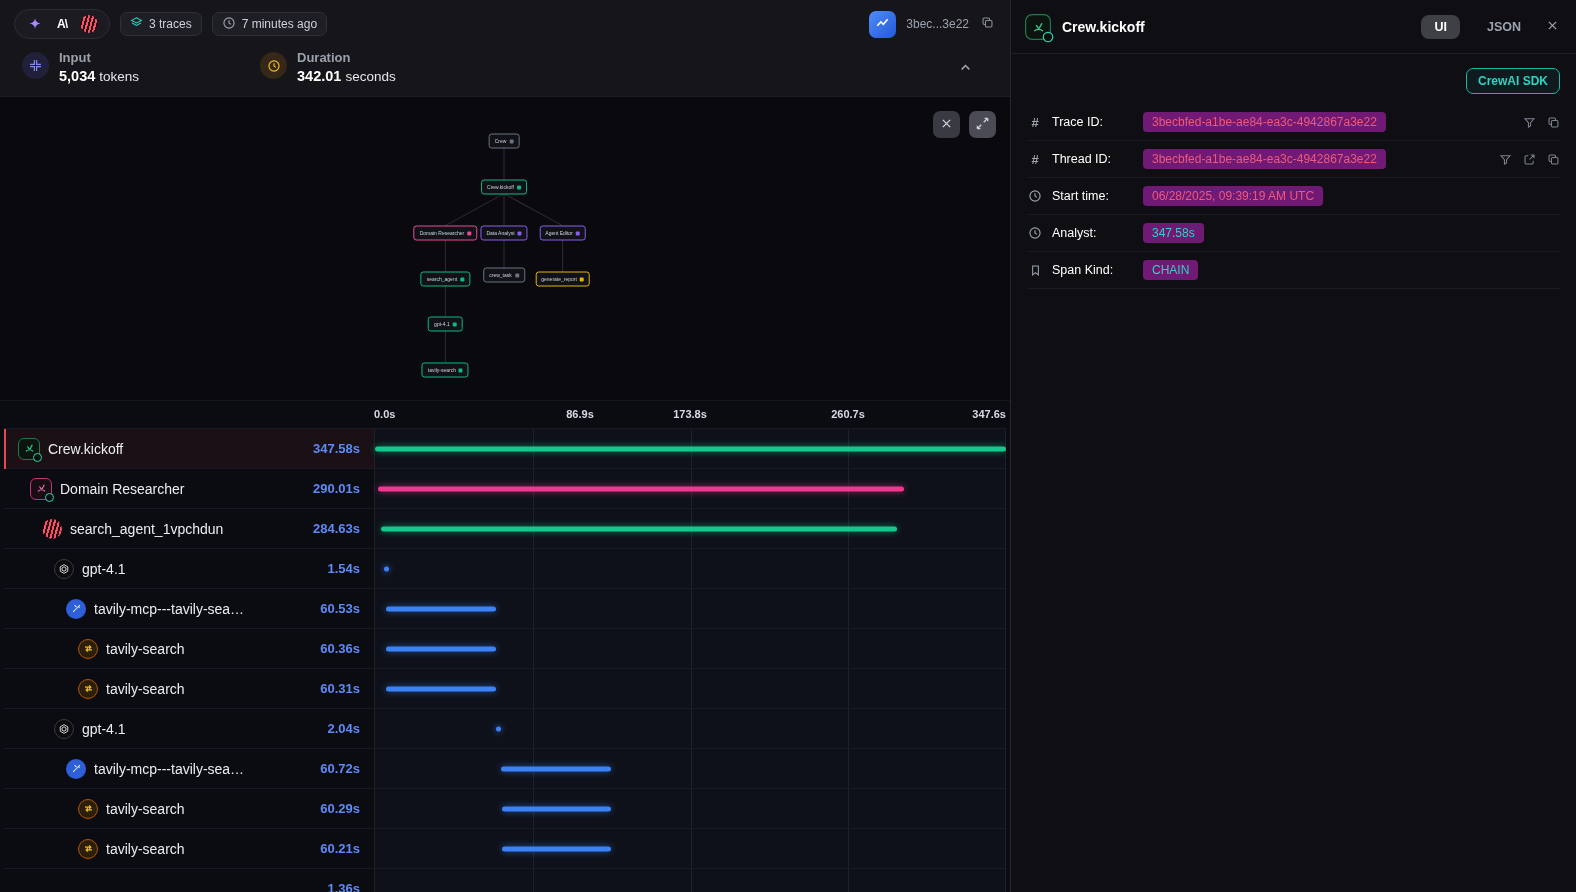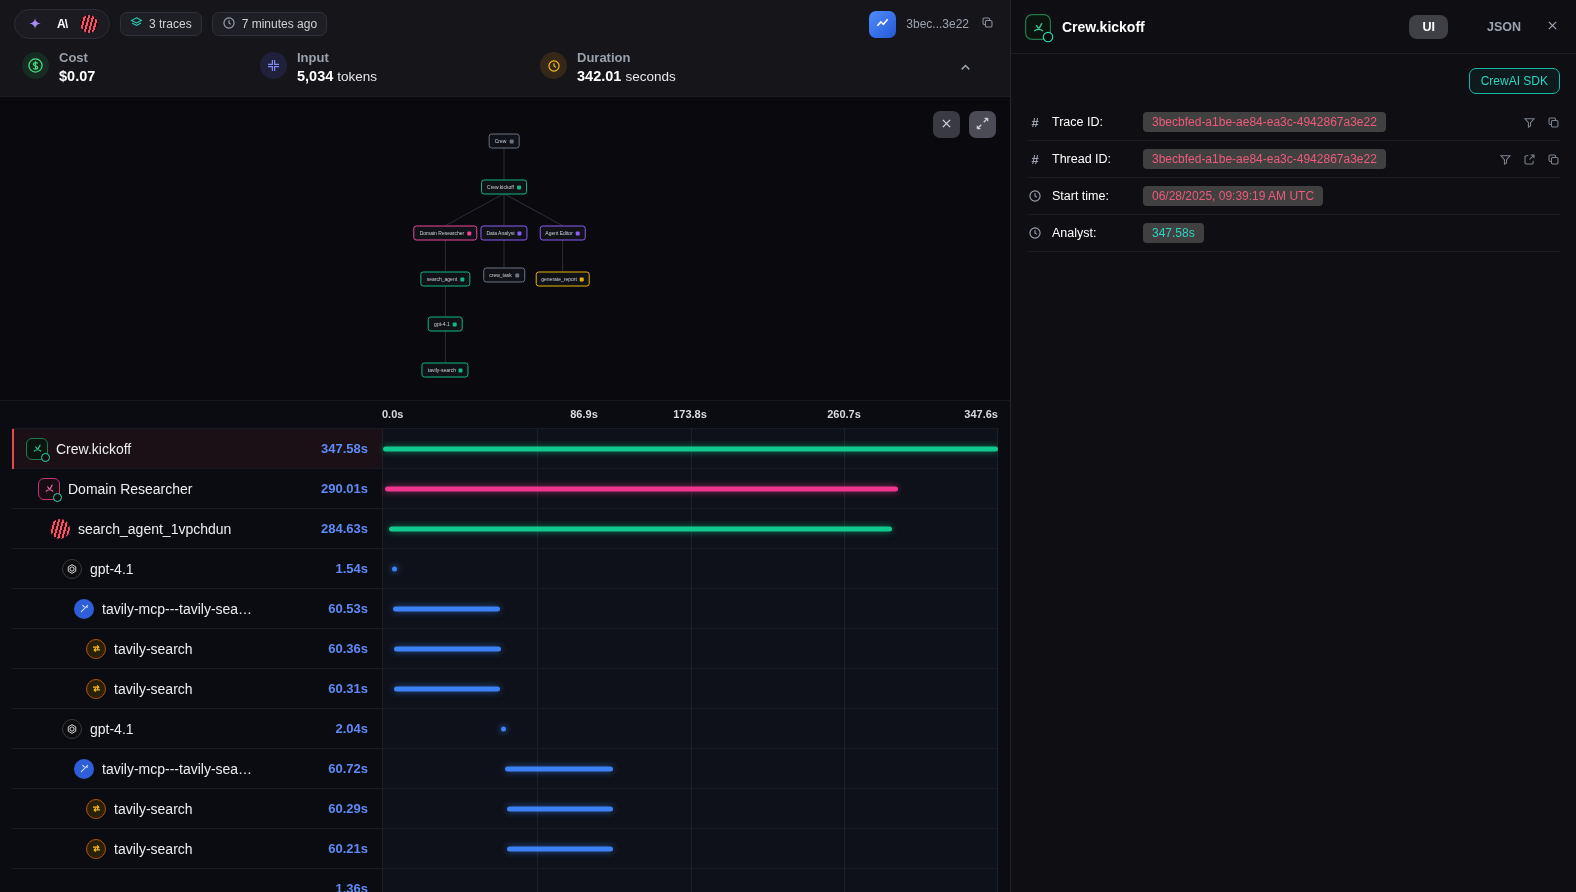--- a/index.html
+++ b/index.html
@@ -42,21 +42,21 @@
   .gnode{position:absolute;transform:translate(-50%,-50%);background:#101218;border:1px solid #444;
     border-radius:3px;font-size:5px;line-height:1;padding:4px 5px;color:#cfd3da;white-space:nowrap;
     display:flex;align-items:center;gap:3px;cursor:pointer;z-index:2}
   .gnode i{width:4px;height:4px;border-radius:1px;display:inline-block}
   .gctrl{position:absolute;top:14px;right:14px;display:flex;gap:9px;z-index:3}
   .gbtn{width:27px;height:27px;border-radius:7px;border:none;cursor:pointer;display:flex;
     align-items:center;justify-content:center;background:#393a42}
   .gbtn.expandbtn{background:#4a4b54}
 
   
-  .timeline{flex:1;padding:0 12px;display:flex;flex-direction:column;background:#0b0c11;overflow:hidden}
+  .timeline{flex:1;padding:0 4px;display:flex;flex-direction:column;background:#0b0c11;overflow:hidden}
   .axis{display:flex;height:27px;flex-shrink:0}
   .acell{width:370px;flex-shrink:0}
   .atrack{flex:1;position:relative}
   .alabel{position:absolute;top:7px;font-size:11px;font-weight:700;color:#d7dbe2}
   .rows{flex:1;overflow:hidden;border-top:1px solid #181b23}
   .trow{display:flex;height:40px;border-bottom:1px solid #181b23;position:relative;cursor:pointer}
   .trow.selected{background:rgba(229,72,93,.07)}
   .trow.selected::before{content:"";position:absolute;left:0;top:-1px;bottom:-1px;width:2px;background:#e5484d}
   .tname{width:300px;flex-shrink:0;display:flex;align-items:center;gap:8px;font-size:14px;
     color:#ecedef;overflow:hidden;white-space:nowrap}
@@ -77,32 +77,32 @@
   .ric.circ.stripes{background:repeating-linear-gradient(105deg,#f5536b 0 2px,#27090c 2px 4px)}
   .ric.circ.openai{background:#0d0d0f;border:1px solid #3a3a3f}
   .ric.circ.mcp{background:#2f5fd8}
   .ric.circ.tav{background:#2a2008;border:1px solid #b45309}
   .ric.lg{transform:scale(1.18);margin-right:2px}
 
   
   .right{flex:1;background:#0e0e13;border-left:1px solid #26262e;display:flex;flex-direction:column}
   .rp-head{display:flex;align-items:center;gap:11px;height:54px;padding:0 16px;border-bottom:1px solid #1e1f26;flex-shrink:0}
   .rp-title{font-size:14px;font-weight:700;color:#fff;flex:1}
-  .tabs{display:flex;align-items:center;gap:26px}
+  .tabs{display:flex;align-items:center;gap:14px}
   .tab{background:none;border:none;cursor:pointer;color:#9ca3af;font-size:12.5px;font-weight:600;
     padding:5px 13px;border-radius:8px;font-family:inherit}
   .tab.active{background:#3f4046;color:#fff}
   .sdk-row{display:flex;justify-content:flex-end;padding:14px 16px 10px}
   .sdk-badge{border:1px solid #14b8a6;color:#2dd4bf;background:rgba(20,184,166,.08);
-    border-radius:7px;padding:5px 11px;font-size:12px;font-weight:400}
+    border-radius:7px;padding:5px 11px;font-size:12px;font-weight:700}
   .fields{padding:0 16px}
   .field{display:flex;align-items:center;height:37px;border-bottom:1px solid #1b1c22;gap:9px}
   .ficon{width:16px;display:flex;align-items:center;justify-content:center;flex-shrink:0}
   .flabel{font-size:12.5px;color:#ffffff;width:82px;flex-shrink:0}
-  .fvalue{background:#404040;border-radius:4px;padding:3px 9px;font-size:12px;white-space:nowrap;
+  .fvalue{background:#701a75;border-radius:4px;padding:3px 9px;font-size:12px;white-space:nowrap;
     overflow:hidden;text-overflow:ellipsis}
   .facts{margin-left:auto;display:flex;gap:11px}
   .act{cursor:pointer;display:flex;align-items:center}
   .attr-row{display:flex;align-items:center;gap:9px;height:44px;margin:2px 16px 0;
     border-bottom:1px solid #1b1c22;cursor:pointer}
   .attr-label{font-size:13px;font-weight:700;color:#f3f4f6}
   .attr-chev{margin-left:auto}
 </style>
 </head>
 <body>
@@ -140,32 +140,20 @@
         <span class="traceshort">3bec...3e22</span>
         <button class="iconbtn">
             <span><svg width="13" height="13" viewBox="0 0 16 16" fill="none" stroke="#8b919c" stroke-width="1.3">
                 <rect x="5.5" y="5.5" width="8" height="8" rx="1.5"></rect>
                 <path d="M10.5 5.5V4a1.5 1.5 0 0 0-1.5-1.5H4A1.5 1.5 0 0 0 2.5 4v5A1.5 1.5 0 0 0 4 10.5h1.5"></path>
               </svg></span>
           </button>
       </div>
       <div class="statsrow">
 
-        <div class="stat">
-            <span class="sic" style="background:rgba(34,197,94,.13)">
-              <svg width="17" height="17" viewBox="0 0 16 16" fill="none" stroke="#4ade80" stroke-width="1.2">
-                <circle cx="8" cy="8" r="6.2"></circle>
-                <path d="M8 4v8M10.2 5.8c-1.4-1-4.2-.7-4.2 1 0 2 4.1 1.2 4.1 3.2 0 1.7-3 1.8-4.3.7"></path>
-              </svg>
-            </span>
-            <div class="stxt">
-              <div class="slabel">Cost</div>
-              <div class="sval"><b>$0.07</b></div>
-            </div>
-          </div>
           <div class="stat">
             <span class="sic" style="background:rgba(99,102,241,.15)">
               <svg width="15" height="15" viewBox="0 0 16 16" fill="none" stroke="#818cf8" stroke-width="1.3">
                 <path d="M6.8 2.2v4.6H2.2M9.2 2.2v4.6h4.6M6.8 13.8V9.2H2.2M9.2 13.8V9.2h4.6"></path>
               </svg>
             </span>
             <div class="stxt">
               <div class="slabel">Input</div>
               <div class="sval"><b>5,034</b> <span class="ssuf">tokens</span></div>
             </div>
@@ -569,15 +557,25 @@
           <span class="ficon">
             <svg width="14" height="14" viewBox="0 0 16 16" fill="none" stroke="#9ca3af" stroke-width="1.3">
               <circle cx="8" cy="8" r="5.8"></circle>
               <path d="M8 4.8V8l2.2 1.6"></path>
             </svg>
           </span>
           <span class="flabel">Analyst:</span>
           <span class="fvalue" style="color:#2dd4bf">347.58s</span>
           <span class="facts"></span>
         </div>
+        <div class="field">
+          <span class="ficon">
+            <svg width="13" height="13" viewBox="0 0 16 16" fill="none" stroke="#9ca3af" stroke-width="1.3">
+              <path d="M4.5 2.5h7v11L8 10.6l-3.5 2.9z"></path>
+            </svg>
+          </span>
+          <span class="flabel">Span Kind:</span>
+          <span class="fvalue" style="color:#2dd4bf">CHAIN</span>
+          <span class="facts"></span>
+        </div>
       </div>
   </div>
 </div>
 
 </body></html>

